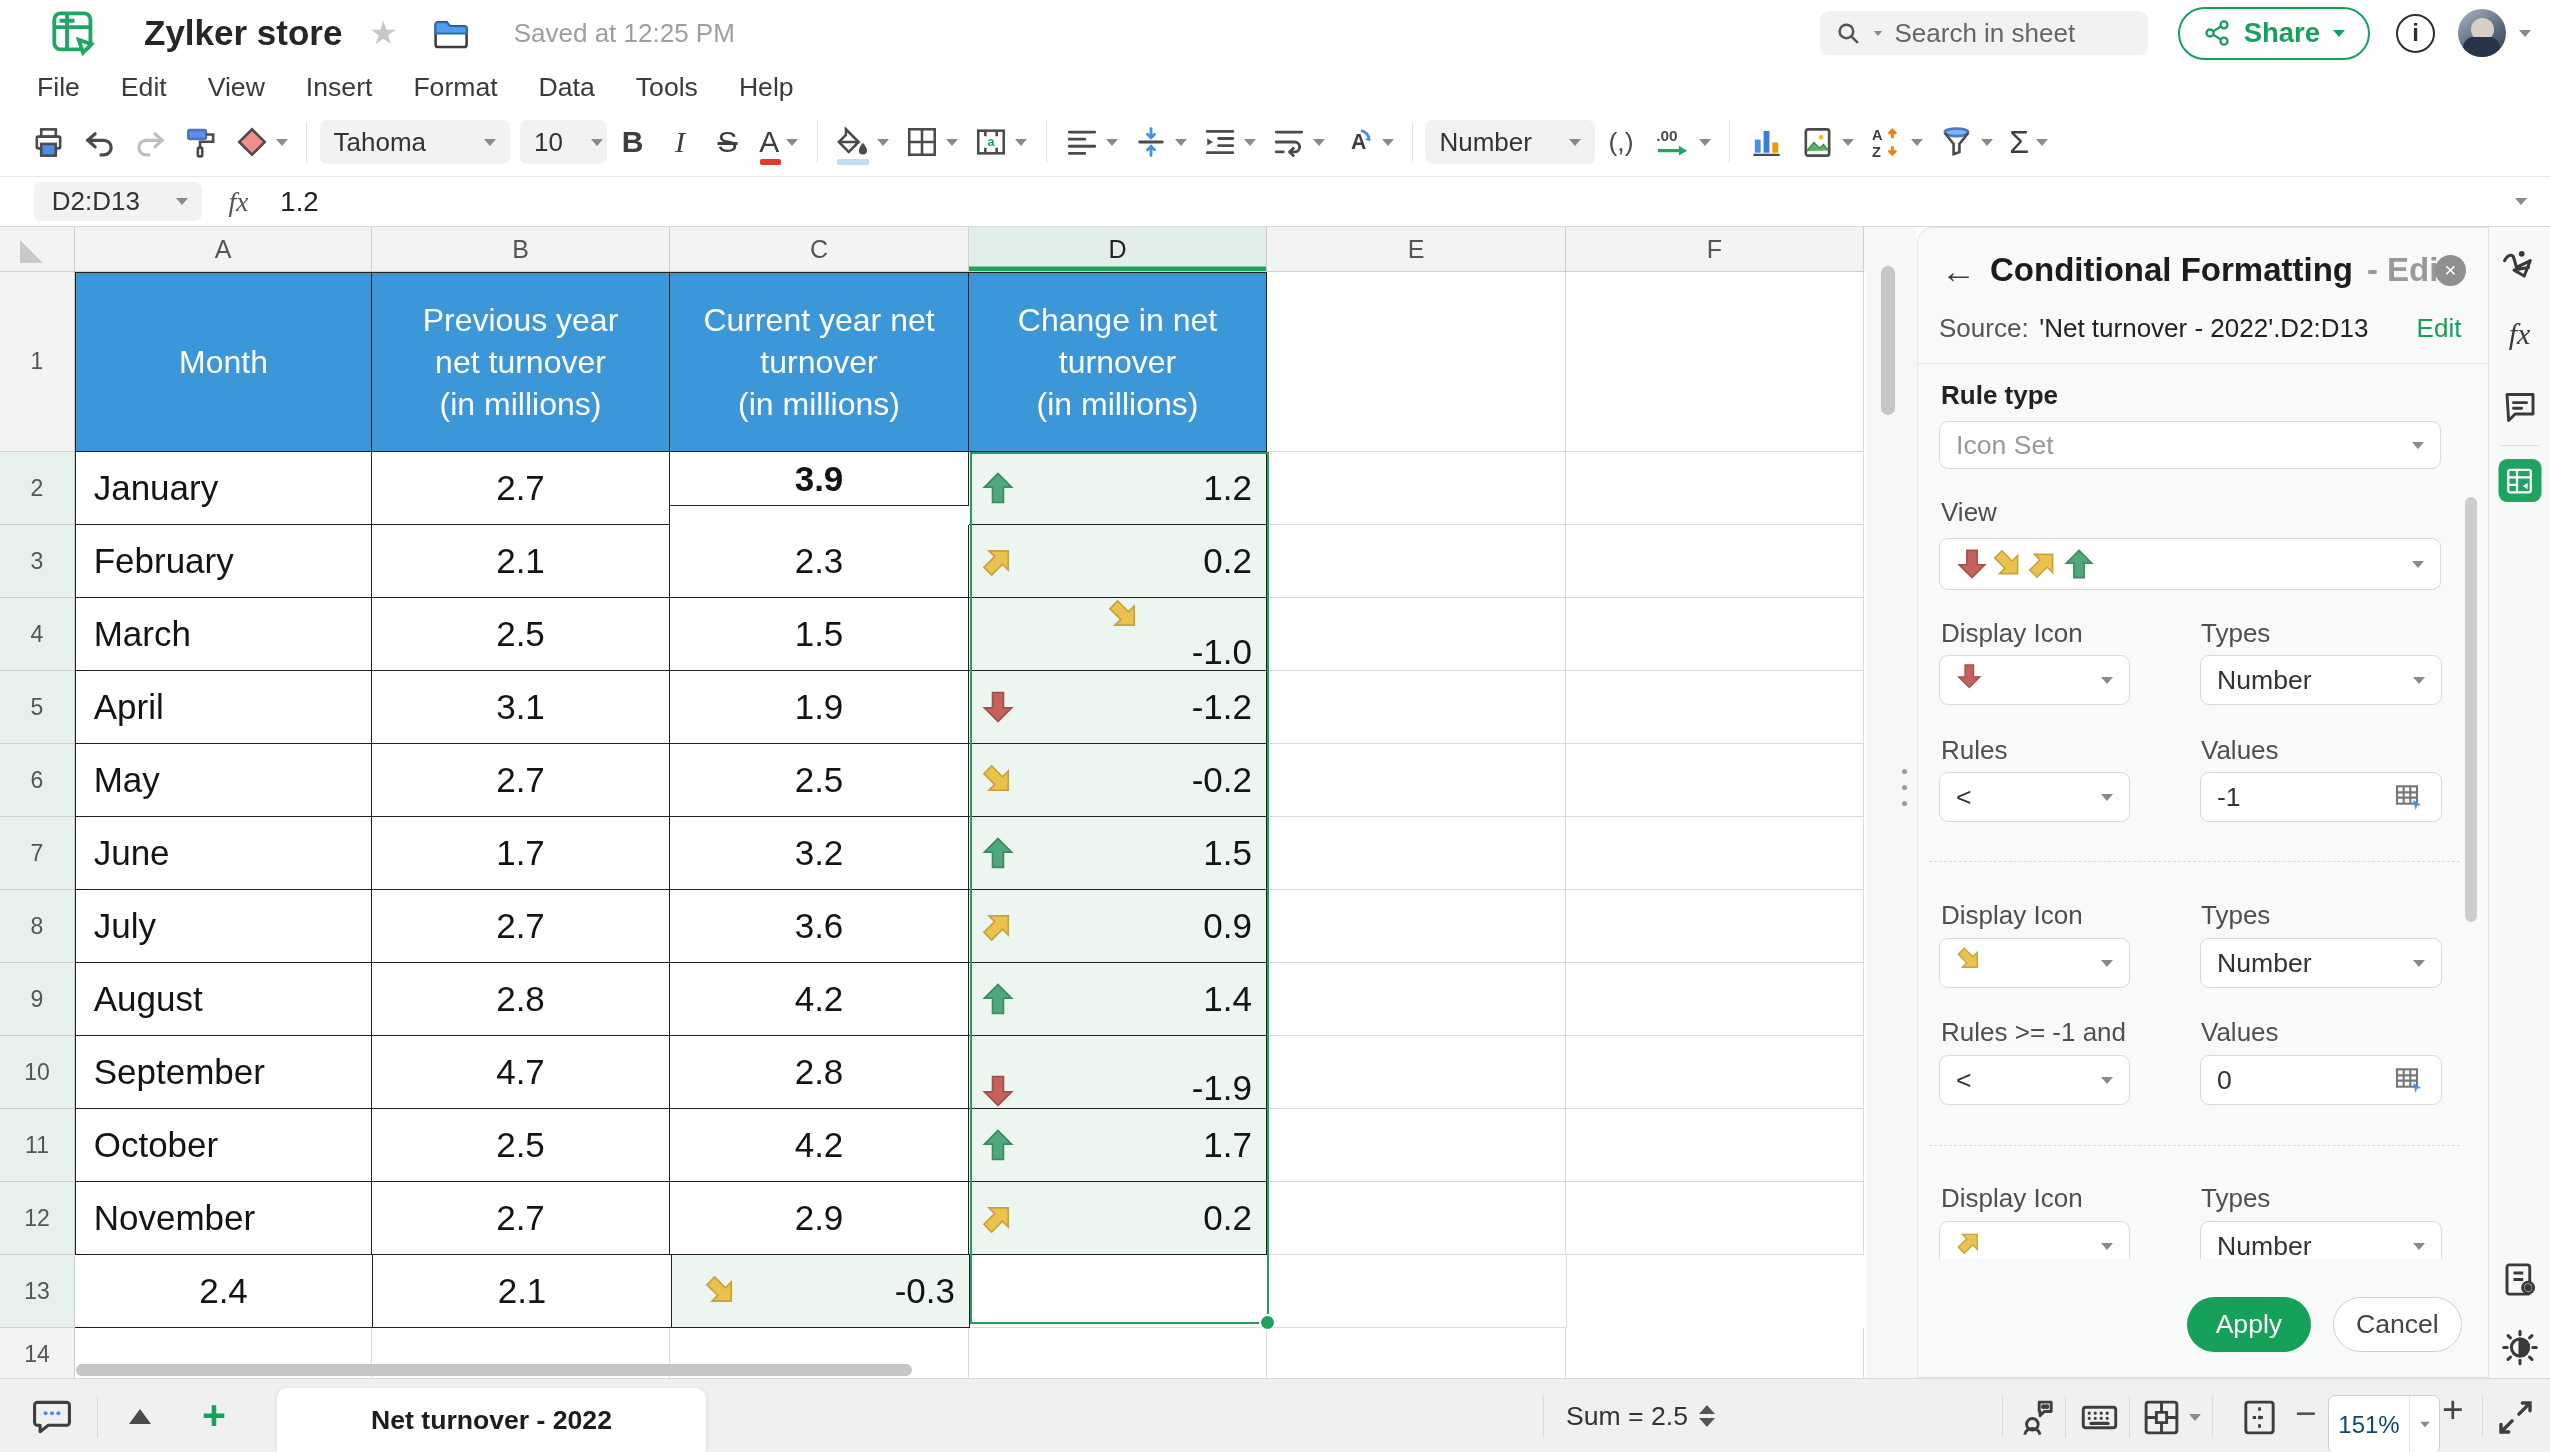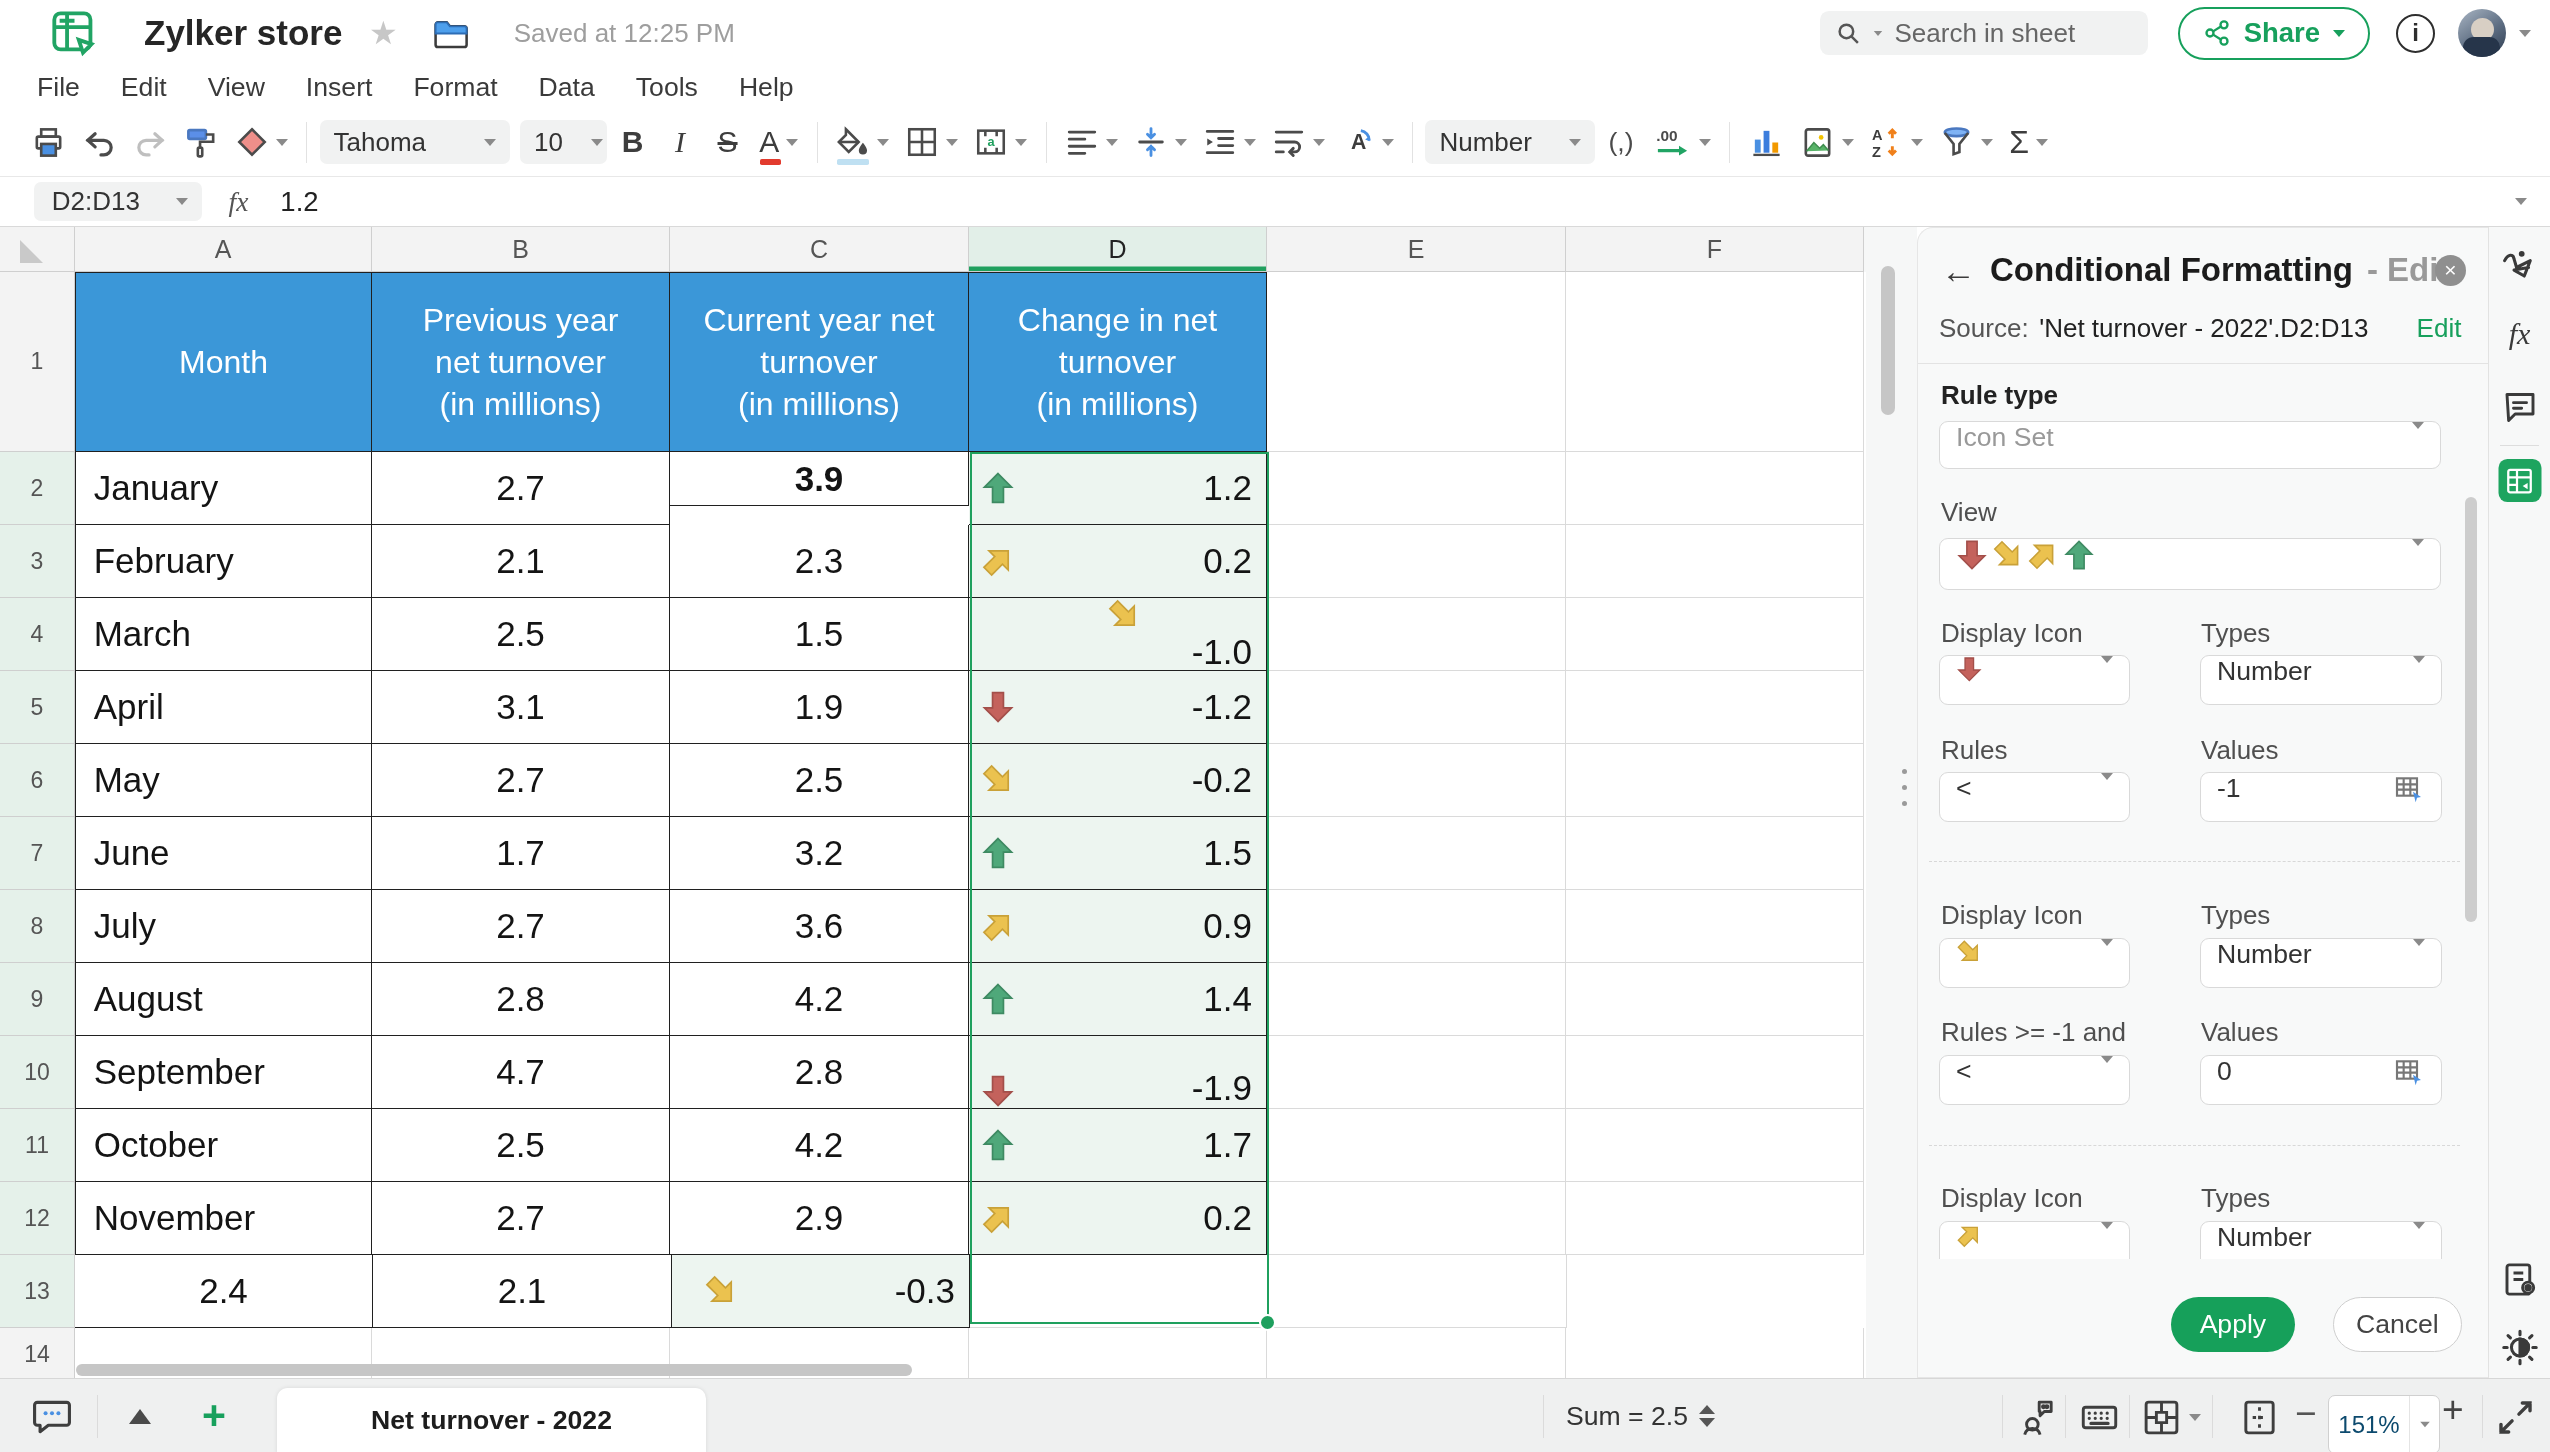--- a/index.html
+++ b/index.html
@@ -103,27 +103,27 @@
   .p-title{font-size:33px;font-weight:700;color:#1c1c1c}
   .p-suffix{font-size:33px;font-weight:600;color:#999}
   .p-close{position:absolute;left:517px;top:26.6px;width:31px;height:31px;background:#8F8F8F;border-radius:50%;
     color:#fff;font-size:21px;display:flex;align-items:center;justify-content:center}
   .p-source{position:absolute;left:21px;top:85px;font-size:26px;color:#3c3c3c;display:flex;gap:10.6px}
   .p-edit{position:absolute;right:26.6px;top:85px;color:#17A05C;font-size:26px}
   .p-hr{position:absolute;left:0;width:100%;top:135px;border-top:0.9px solid #E3E3E3}
   .p-label{position:absolute;font-size:26px;color:#4f4f4f}
   .p-label.strong{color:#222;font-weight:700}
   .p-box{position:absolute;background:#fff;border:0.9px solid #D9D9D9;border-radius:8.9px;display:flex;
-    align-items:flex-start;padding:0 16px;font-size:26.6px;color:#333;gap:4px}
+    align-items:center;padding:0 16px;font-size:26.6px;color:#333;gap:4px}
   .p-box .chev{margin-left:auto}
   .ph{color:#999}
   .p-dash{position:absolute;left:10.6px;width:531px;border-top:1.8px dashed #D8D8D8}
   .gridpick{margin-left:auto;display:flex}
   .p-foot{position:absolute;left:0.9px;right:0;top:1031px;bottom:0.9px;background:#F8F9F9}
-  .apply{position:absolute;left:252px;top:38px;width:124px;height:55px;border-radius:30px;color:#fff;
+  .apply{position:absolute;left:268px;top:38px;width:124px;height:55px;border-radius:30px;color:#fff;
     font-size:26.6px;display:flex;align-items:center;justify-content:center;border:none}
   .cancel{position:absolute;left:414px;top:38px;width:129px;height:55px;border-radius:30px;background:#fff;
     border:0.9px solid #CFCFCF;color:#444;font-size:26.6px;display:flex;align-items:center;justify-content:center}
   .p-scroll{position:absolute;left:547px;top:269px;width:11.5px;height:425px;background:#CDCDCD;border-radius:6.2px}
   .iconrow{display:flex;gap:3.5px;align-items:center}
 
   
   .rightstrip{position:absolute;left:2488px;top:0;width:62px;height:1151px;background:#F7F8F8;
     border-left:0.9px solid #E2E2E2}
   .rs{position:absolute;left:50%;transform:translateX(-50%);display:flex;align-items:center;justify-content:center}

